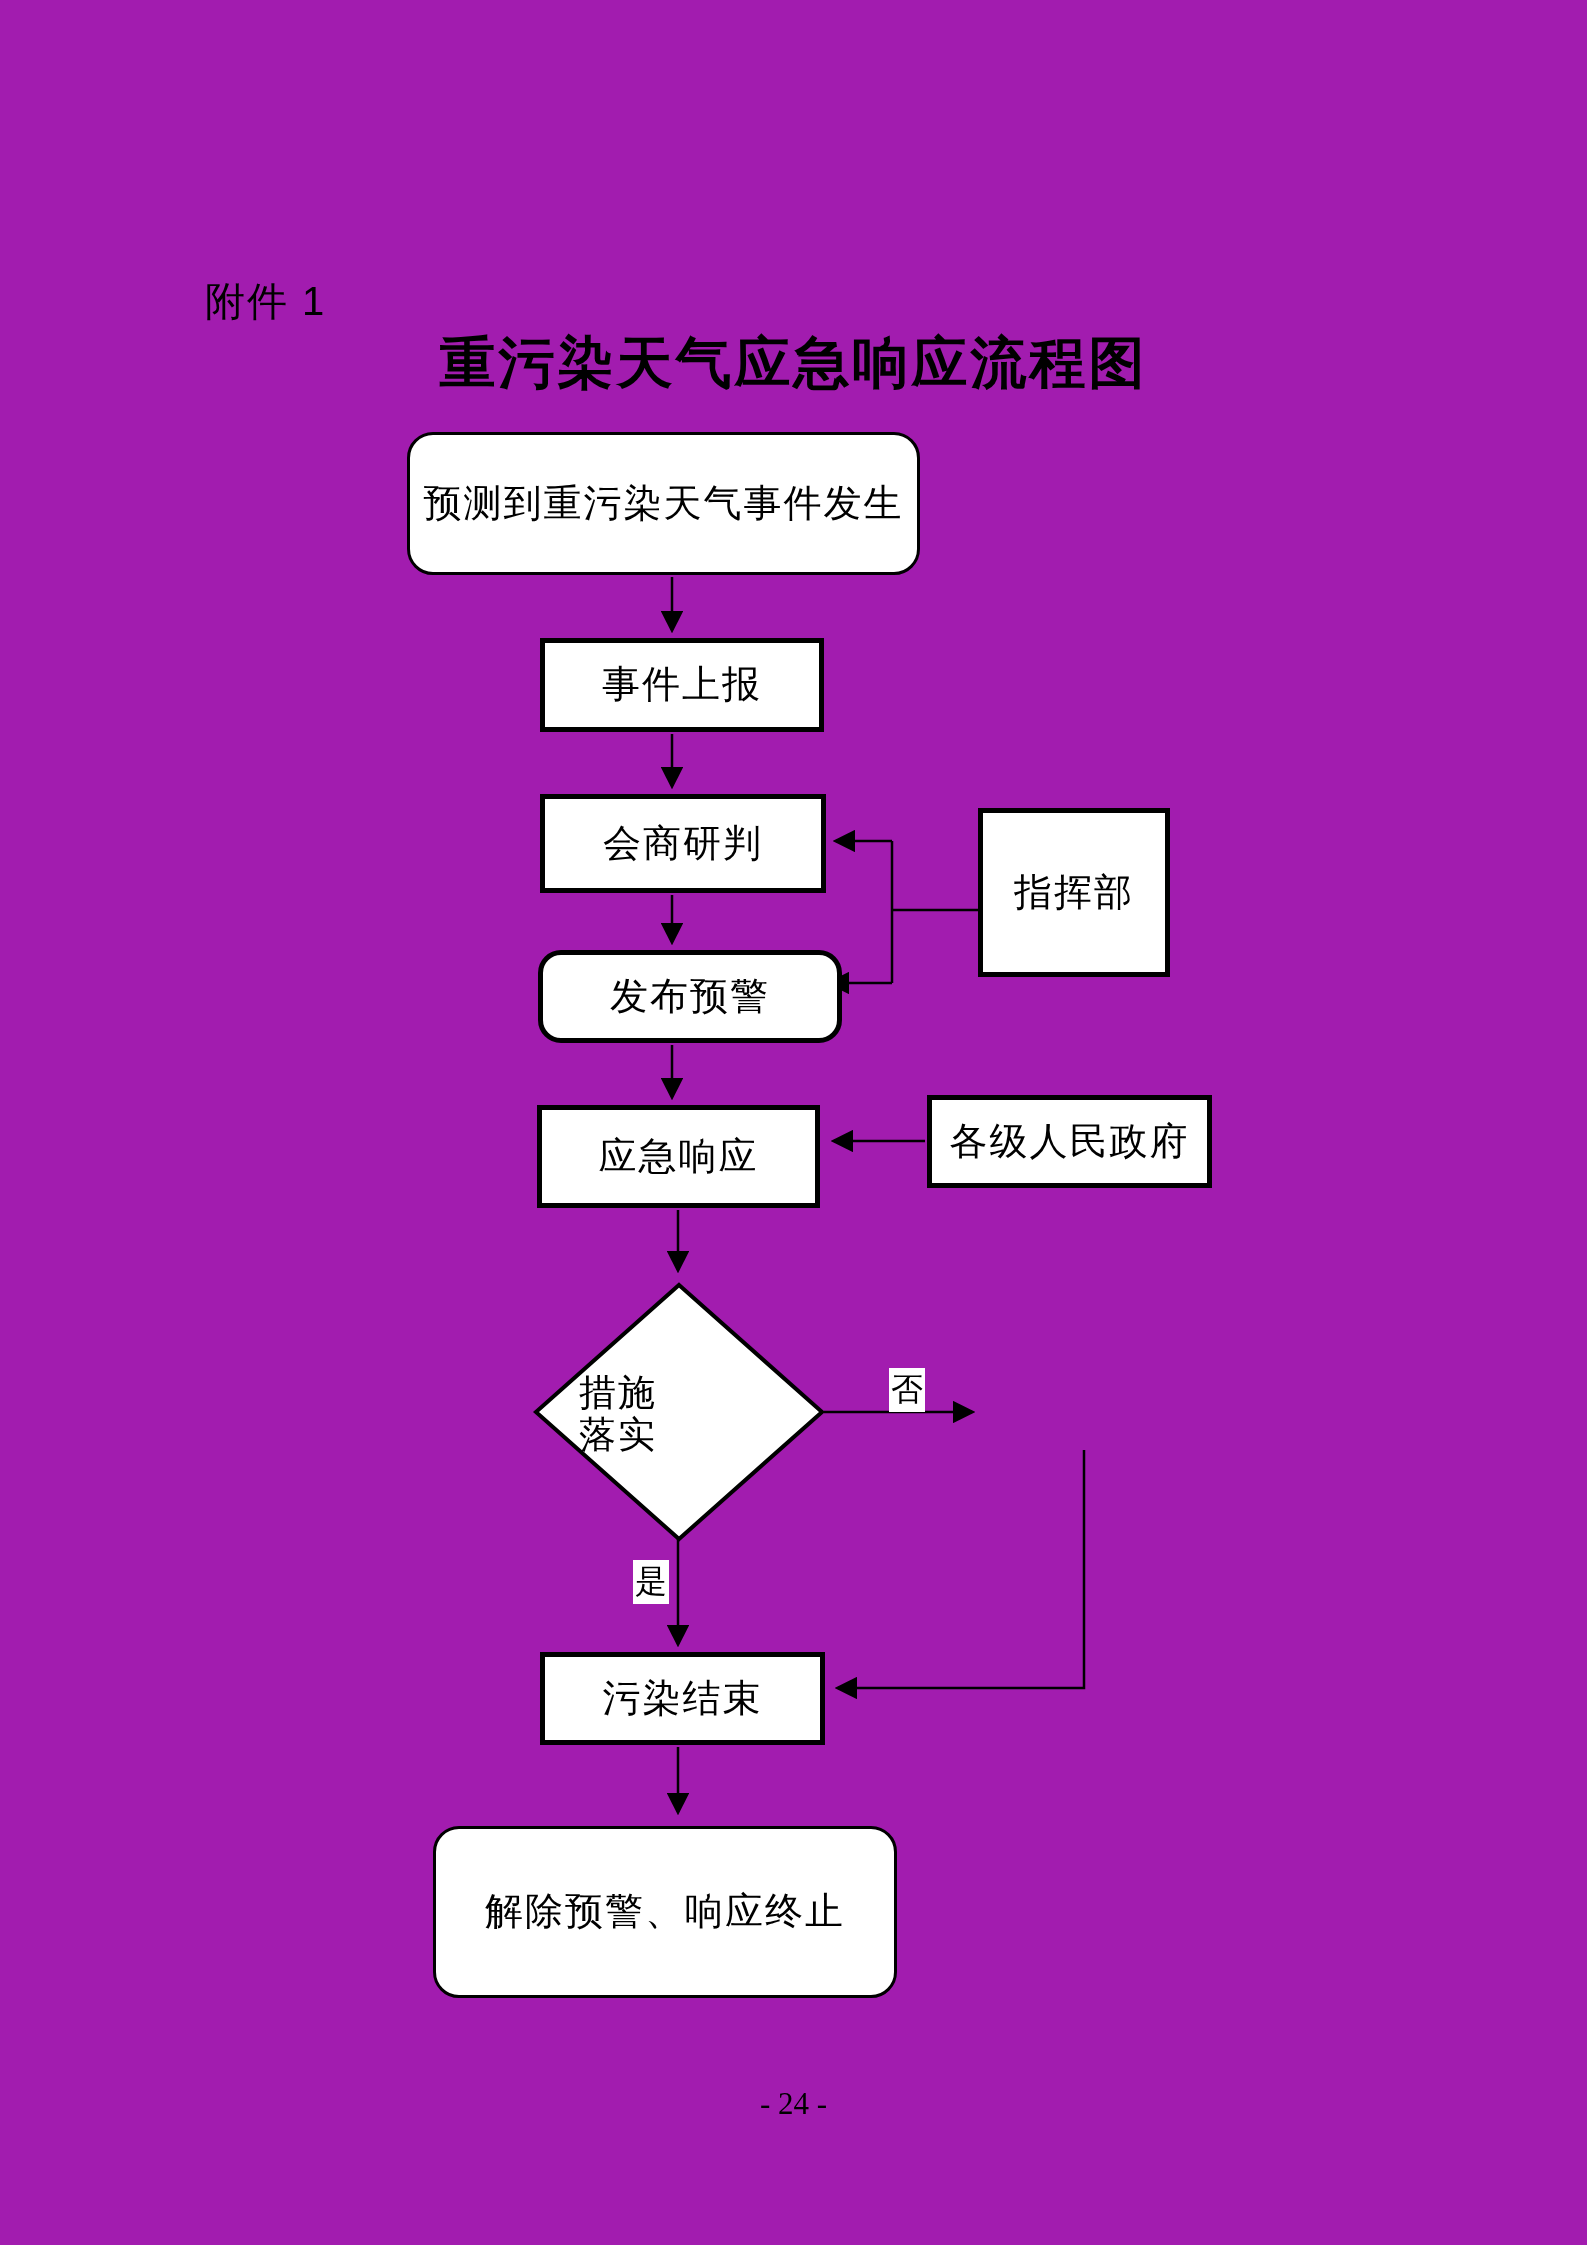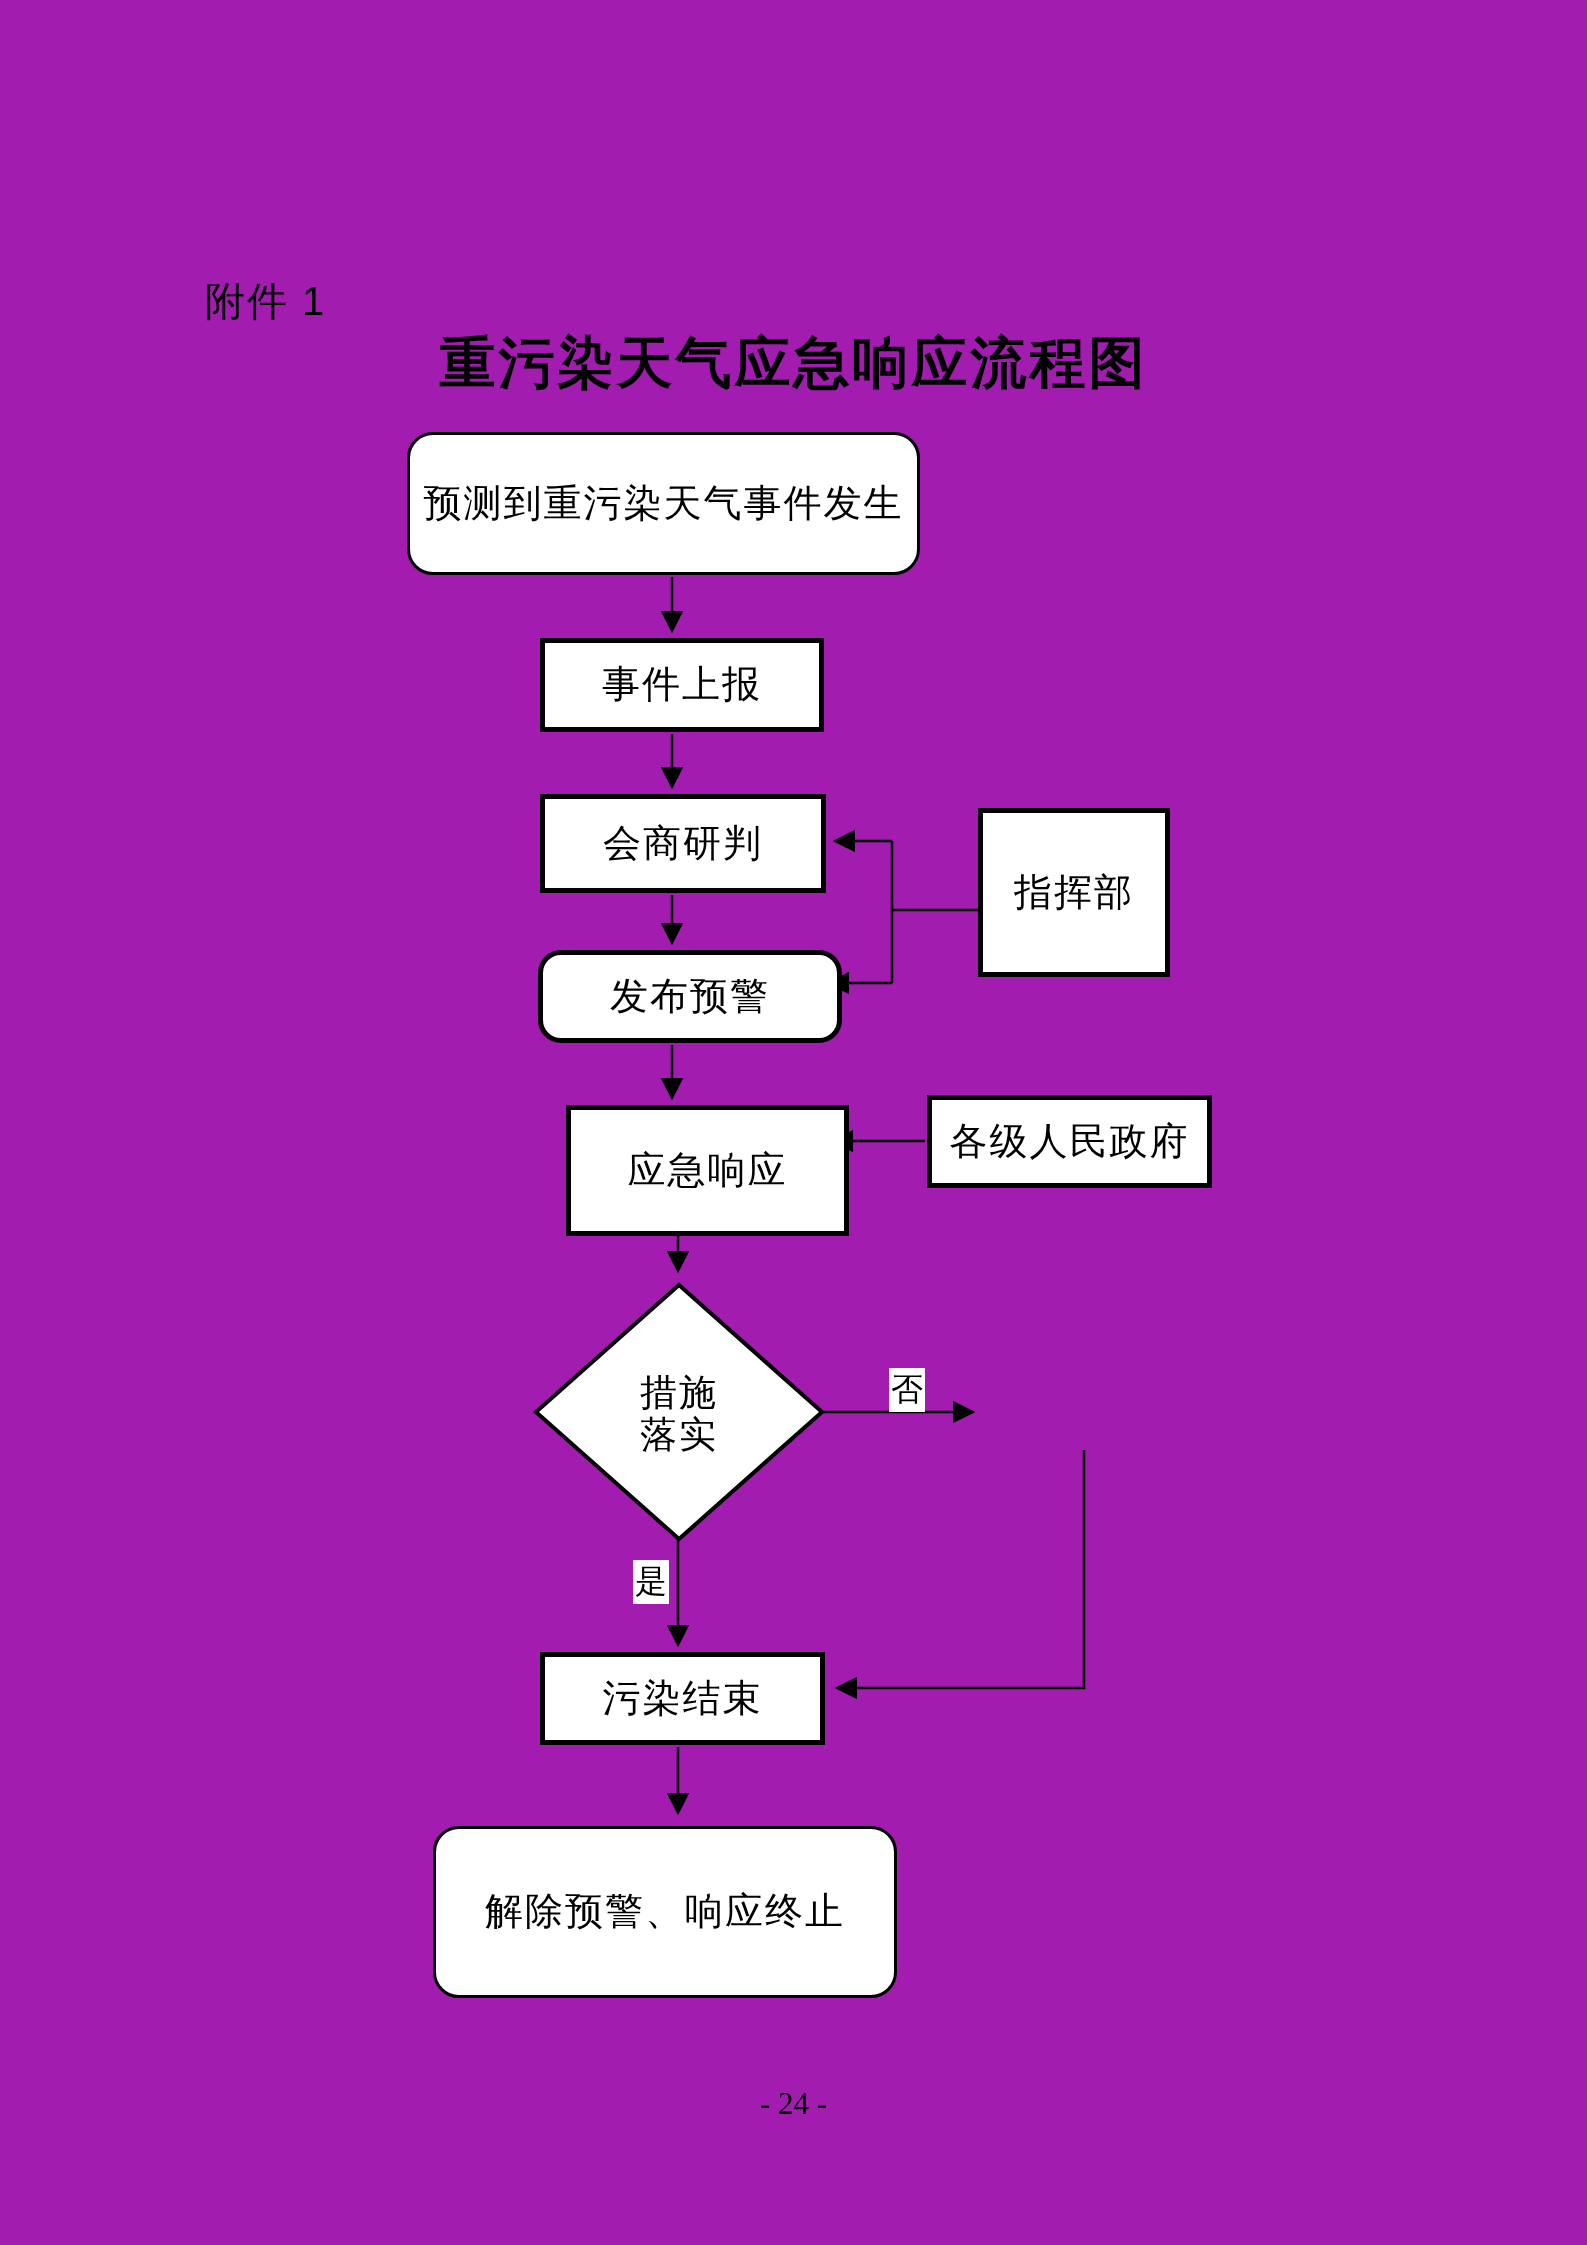--- a/index.html
+++ b/index.html
@@ -51,33 +51,33 @@
     box-sizing: border-box;
     background: #ffffff;
   }
   .rect    { border: 5px solid #000; }
   .rounded { border: 3px solid #000; border-radius: 26px; }
 
   .n-start        { left: 407px;  top: 432px;  width: 513px; height: 143px; }
   .n-report       { left: 540px;  top: 638px;  width: 284px; height: 94px;  }
   .n-consult      { left: 540px;  top: 794px;  width: 286px; height: 99px;  }
   .n-warning      { left: 538px;  top: 950px;  width: 304px; height: 93px; border-radius: 23px;  }
-  .n-response     { left: 566px;  top: 1105px; width: 283px; height: 131px; }
+  .n-response     { left: 537px;  top: 1105px; width: 283px; height: 103px; }
   .n-command      { left: 978px;  top: 808px;  width: 192px; height: 169px; text-align: right; }
   .n-governments  { left: 927px;  top: 1095px; width: 285px; height: 93px;  }
   .n-upgrade      { left: 982px;  top: 1352px; width: 198px; height: 96px;  }
   .n-pollution    { left: 540px;  top: 1652px; width: 285px; height: 93px;  }
   .n-terminate    { left: 433px;  top: 1826px; width: 464px; height: 172px; }
 
   .decision-label {
     position: absolute;
     left: 579px;
     top: 1372px;
     width: 200px;
-    text-align: center;
+    text-align: left;
     font-size: 37px;
     letter-spacing: 2px;
     line-height: 42px;
     background: transparent;
   }
   .edge-label {
     position: absolute;
     transform: translate(-50%, -50%);
     font-size: 32px;
     background: #fff;

